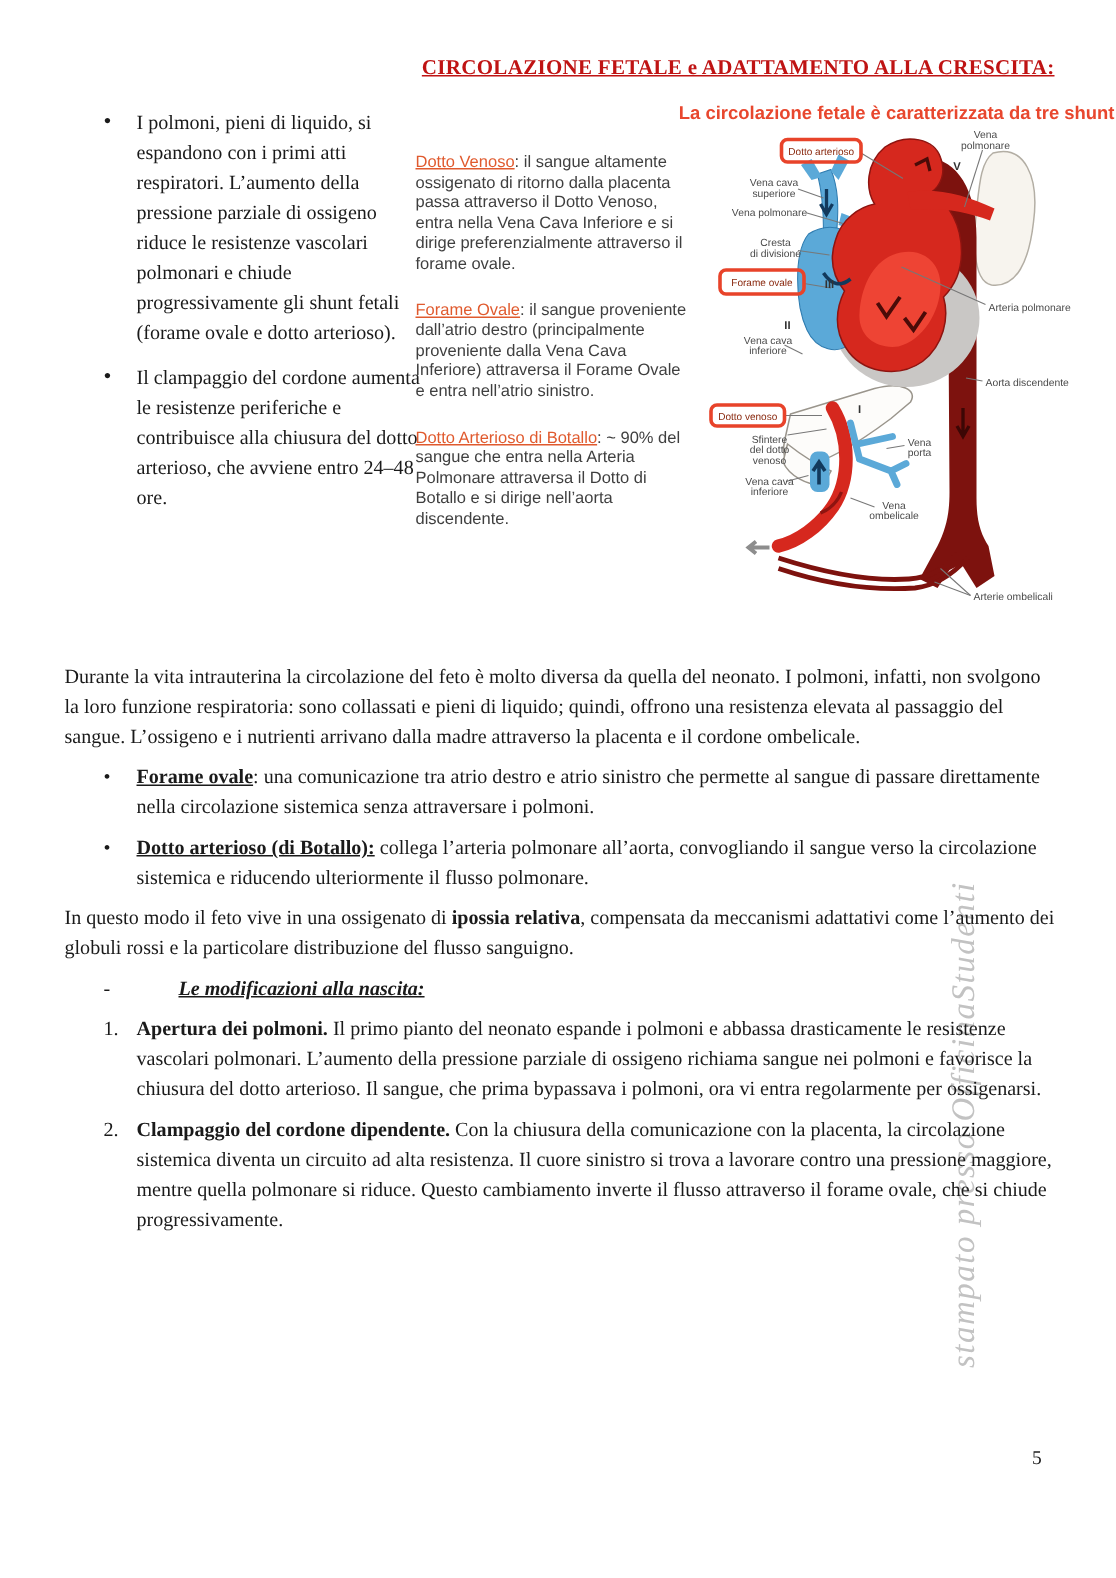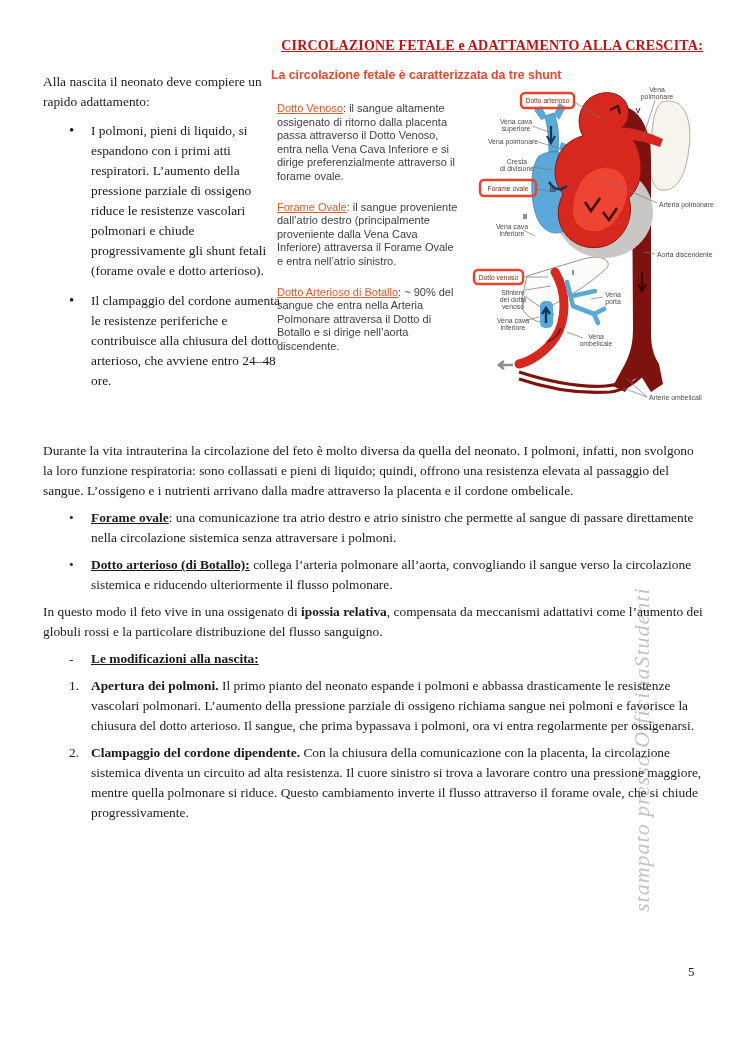--- a/index.html
+++ b/index.html
@@ -22,21 +22,21 @@
   }
   
   .intro{position:absolute; left:43px; top:72px; width:238px; font-size:13.4px; line-height:20px;}
   .intro .lead{margin:0 0 9px 0;}
   .intro ul{margin:0; padding:0; list-style:none;}
   .intro li{position:relative; padding-left:48px; margin-bottom:10px;}
   .intro li::before{content:"\2022"; position:absolute; left:26px; top:-1px; font-size:15px;}
   
   .figure{position:absolute; left:271px; top:62px; width:472px; height:360px;}
   .fig-title{
-    position:absolute; left:0; top:6px; width:100%; text-align:left;
+    position:absolute; left:0; top:6px; width:100%; text-align:right;
     font-family:"Liberation Sans", sans-serif; font-size:12.3px; font-weight:600;
     color:var(--figure-accent);
   }
   .fig-notes{
     position:absolute; left:6px; top:40px; width:182px;
     font-family:"Liberation Sans", sans-serif; font-size:11px; line-height:13.6px; color:#3f3f3f;
   }
   .fig-note{margin-bottom:17px;}
   .fig-note .term{color:var(--note-term); text-decoration:underline;}
   .diagram{position:absolute; left:184px; top:18px;}
@@ -46,21 +46,21 @@
   .diagram .boxlbl{font-size:6.7px; fill:#8a2a10;}
   
   .bodytext{position:absolute; left:43px; top:441px; width:661px; font-size:13.4px; line-height:20px;}
   .bodytext p{margin:0 0 7px 0;}
   .hang{position:relative; padding-left:48px; margin-bottom:7px;}
   .hang .marker{position:absolute; left:26px; top:0;}
   .term-b{font-weight:bold; text-decoration:underline;}
   .b{font-weight:bold;}
   .subhead{position:relative; padding-left:48px; margin-bottom:7px;}
   .subhead .marker{position:absolute; left:26px; top:0;}
-  .subhead .label{font-weight:bold; text-decoration:underline;}
+  .subhead .label{font-weight:bold; font-style:italic; text-decoration:underline;margin-left:28px;}
   
   .watermark{
     position:absolute; left:629px; top:912px; width:396px;
     transform:rotate(-90deg); transform-origin:0 0;
     font-family:"Liberation Serif", serif; font-style:italic; font-size:22px;
     color:var(--watermark-gray); z-index:0; letter-spacing:1px; white-space:nowrap;
   }
   .page-number{position:absolute; left:688px; top:964px; font-size:13px; z-index:1;}
 </style>
 </head>
@@ -68,21 +68,20 @@
 
 <div class="page">
 
   <div class="watermark">stampato presso OfficinaStudenti</div>
 
   <div class="content">
 
     <div class="doc-title">CIRCOLAZIONE FETALE e ADATTAMENTO ALLA CRESCITA:</div>
 
     <div class="intro">
-      <p class="lead">Alla nascita il neonato deve compiere un rapido adattamento:</p>
       <ul>
         <li>I polmoni, pieni di liquido, si espandono con i primi atti respiratori. L’aumento della pressione parziale di ossigeno riduce le resistenze vascolari polmonari e chiude progressivamente gli shunt fetali (forame ovale e dotto arterioso).</li>
         <li>Il clampaggio del cordone aumenta le resistenze periferiche e contribuisce alla chiusura del dotto arterioso, che avviene entro 24–48 ore.</li>
       </ul>
     </div>
 
     <div class="figure">
       <div class="fig-title">La circolazione fetale è caratterizzata da tre shunt</div>
 
       <div class="fig-notes">

